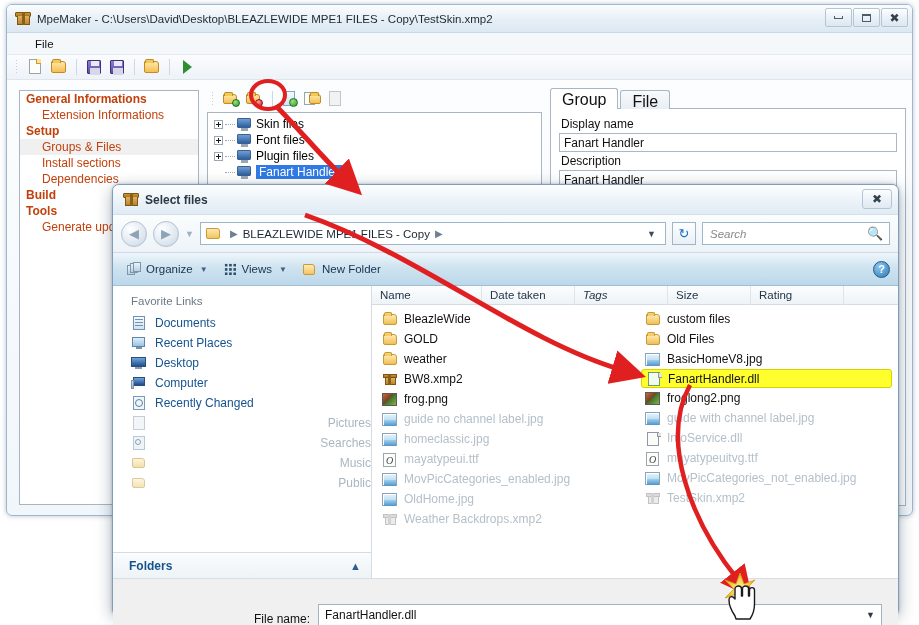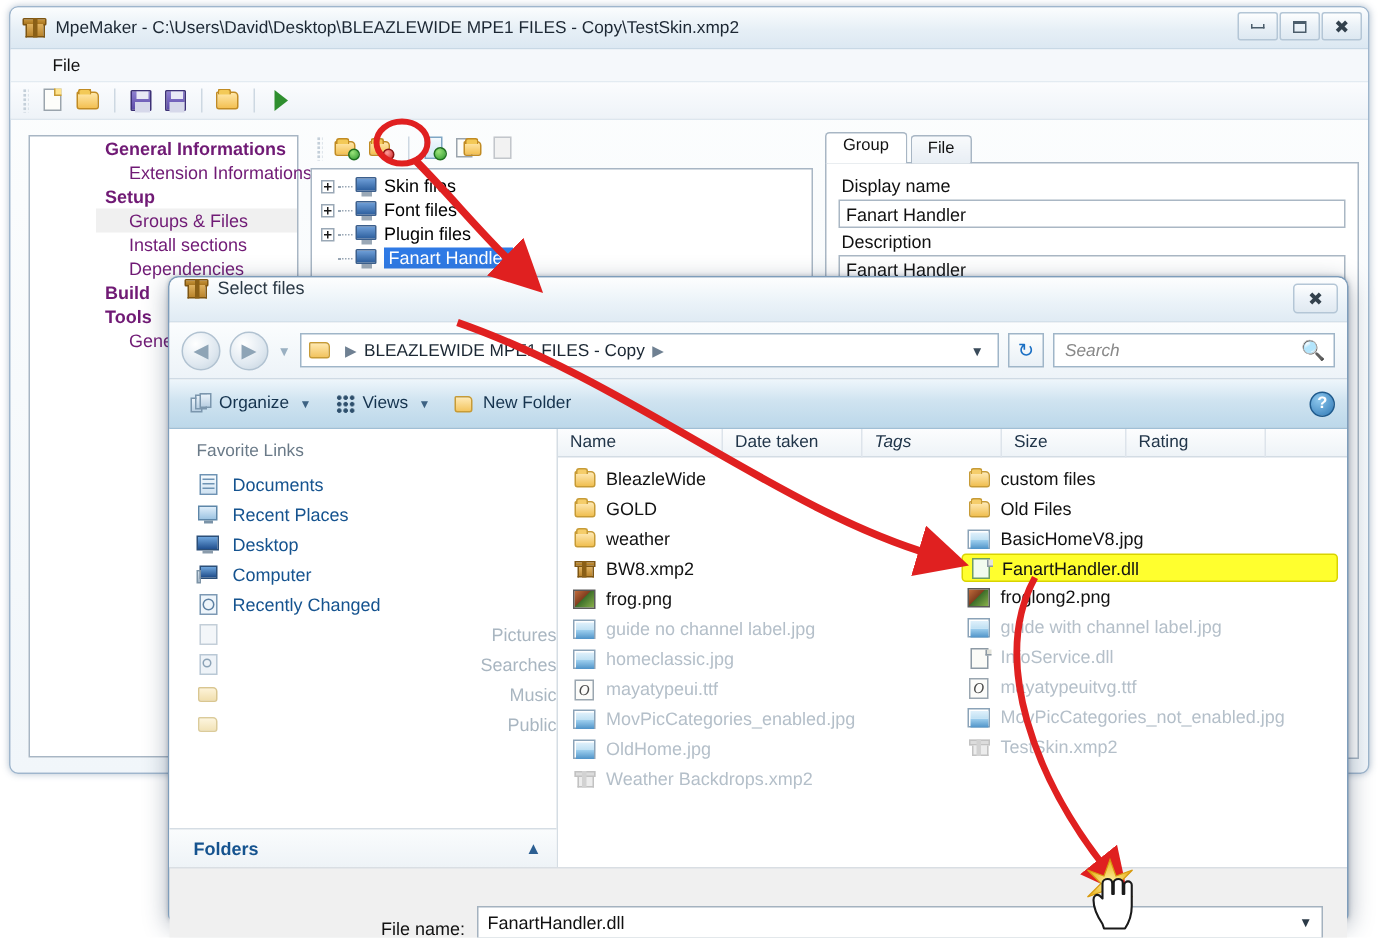--- a/index.html
+++ b/index.html
@@ -104,21 +104,21 @@
   .play-tri { position:absolute; left:6px; top:3px; width:0; height:0;
     border-left: 9px solid #2f8f2f; border-top:7px solid transparent; border-bottom:7px solid transparent; }
 
   #mainwin .body { position: relative; height: calc(100% - 76px); }
 
   
   .navpanel {
     position: absolute; left: 12px; top: 10px; width: 180px; height: 415px;
     background: #fff; border: 1px solid #a8b6c4;
   }
-  .nav-item { font-size: 12px; color: #701a75; padding: 1px 6px; white-space: nowrap; margin-left: 44px; }
+  .nav-item { font-size: 12px; color: #c2410c; padding: 1px 6px; white-space: nowrap; }
   .nav-item.head { font-weight: bold; }
   .nav-item.sub { padding-left: 22px; }
   .nav-item.sel { background: #f0f0f0; }
 
   
   .treepanel {
     position: absolute; left: 200px; top: 8px; width: 335px; height: 120px;
   }
   .tree-toolbar { height: 22px; display: flex; align-items: center; gap: 3px; padding-left: 4px; }
   .tree-box { position: absolute; left: 0; top: 24px; width: 335px; height: 88px;
@@ -132,43 +132,43 @@
   .pcicon { width: 15px; height: 13px; position: relative; margin-right: 4px; flex: none; }
   .pcicon .scr { position:absolute; left:0; top:0; width:14px; height:10px;
      background: linear-gradient(#6f9fd8,#2d5f9e); border:1px solid #3c5f8c; border-radius:1px; }
   .pcicon .base { position:absolute; left:4px; top:10px; width:7px; height:3px; background:#9aa8b6; }
   .tnode .lbl { font-size: 12px; color: #000; }
   .tnode .lbl.selected { background: #2f7ae5; color: #fff; padding: 0 3px; }
 
   
   .propspanel { position: absolute; left: 543px; top: 8px; width: 356px; height: 420px; }
   .tabstrip { display: flex; align-items: flex-end; height: 21px; }
-  .tab { height: 19px; padding: 2px 11px 0 11px; font-size: 11px; color: #111;
+  .tab { height: 19px; padding: 2px 11px 0 11px; font-size: 16px; color: #111;
     border: 1px solid #a8b6c4; border-bottom: none; background: linear-gradient(#ffffff,#f3f7fa);
     border-radius: 3px 3px 0 0; }
   .tab.active { height: 21px; background: #fff; position: relative; z-index: 2; }
   .tab.inactive { background: linear-gradient(#f8fafc,#e8eef4); margin-left: 2px; }
   .tabpage { border: 1px solid #a8b6c4; background: #fff; height: 398px; margin-top: -1px; padding: 6px 8px; }
   .field-label { font-size: 12px; color: #111; margin: 2px 0 2px 2px; }
   .textbox { height: 19px; border: 1px solid #aab7c4; background: #fff;
     font-size: 12px; color: #111; padding: 1px 4px; display: flex; align-items: center; }
 
   
   #dialog {
     position: absolute; left: 112px; top: 184px; width: 787px; height: 430px;
     border: 1px solid #7e9dbb;
     border-radius: 7px 7px 4px 4px;
     background: #f0f0f0;
     box-shadow: 0 4px 16px rgba(40,60,85,0.40), 0 0 3px rgba(40,60,85,0.3);
   }
   #dialog .dtitle {
     height: 30px; border-radius: 6px 6px 0 0;
     background: linear-gradient(#fdfefe, #eaf2f8 60%, #e0ebf4);
-    display: flex; padding-left: 10px;
-    border-bottom: 1px solid #d3e0ea; position: relative;
+    display: flex; align-items: center; padding-left: 10px;
+    border-bottom: 1px solid #d3e0ea; position: relative; font-weight: bold;
   }
   #dialog .dtitle .title-text { font-size: 12px; color: #2b3945; }
   .dclose {
     position: absolute; right: 6px; top: 4px; width: 30px; height: 20px;
     border: 1px solid #b4c6d6; border-radius: 3px;
     background: linear-gradient(#fdfefe,#ecf2f8 50%,#e0e9f1);
     display: flex; align-items: center; justify-content: center;
     font-size: 12px; color: #33414d; font-family: "DejaVu Sans", sans-serif;
   }
   .navbar {

